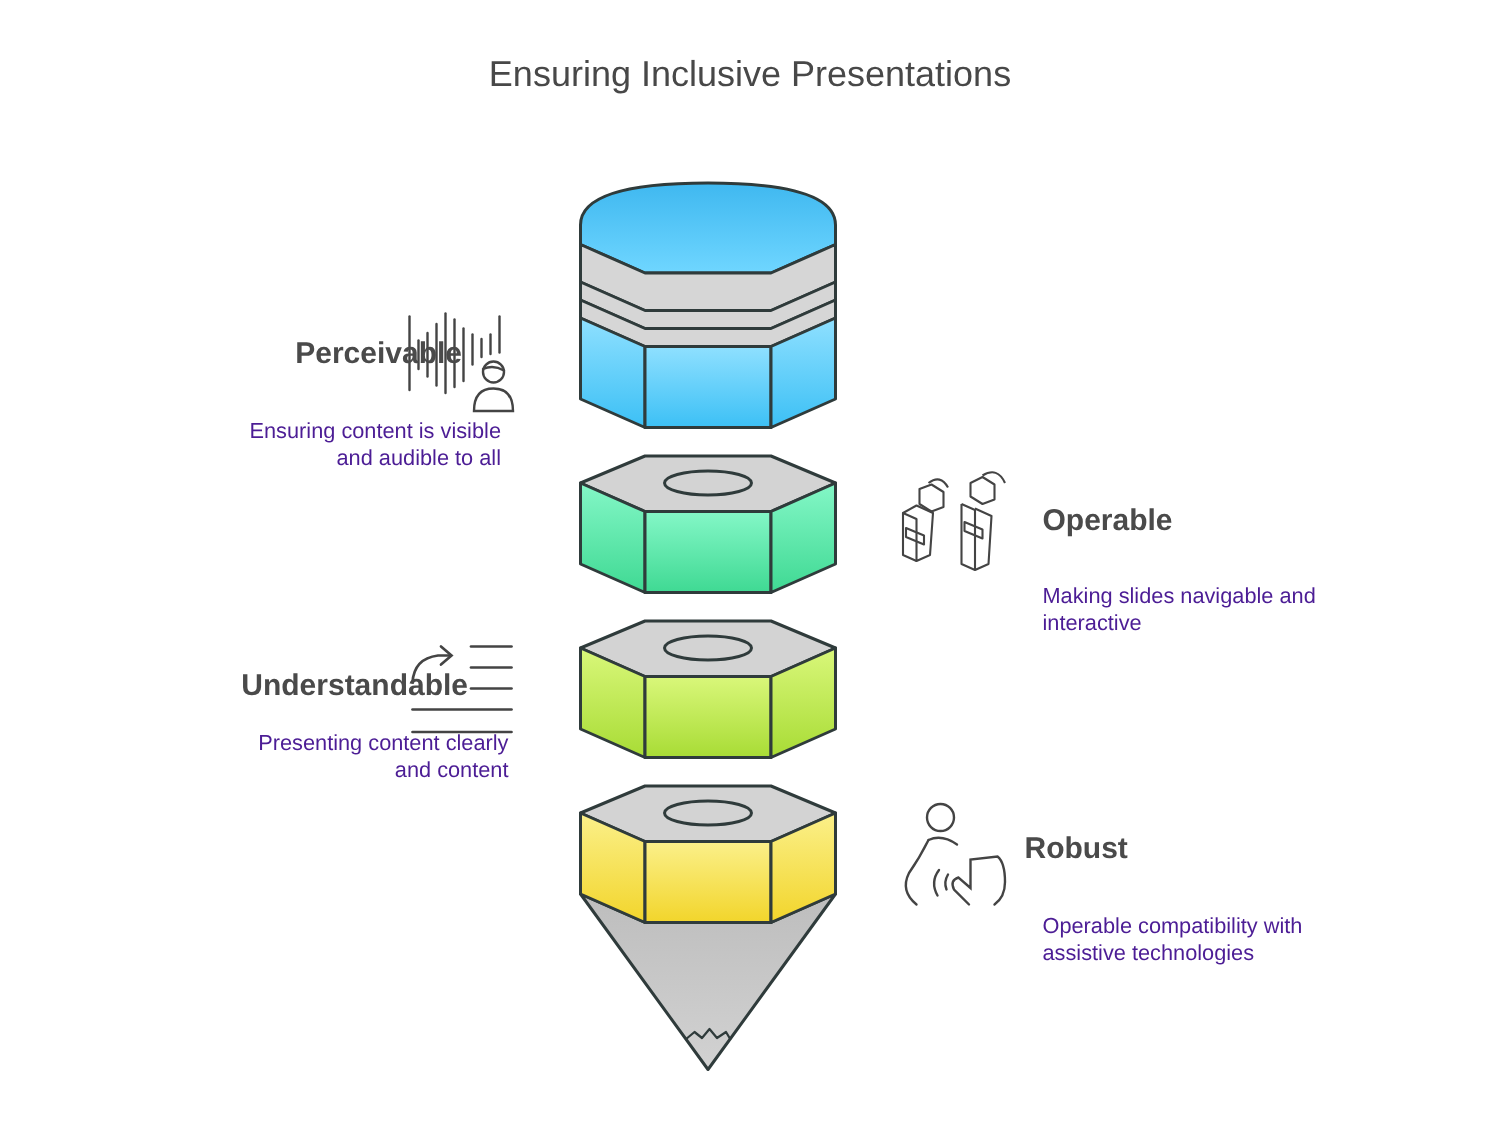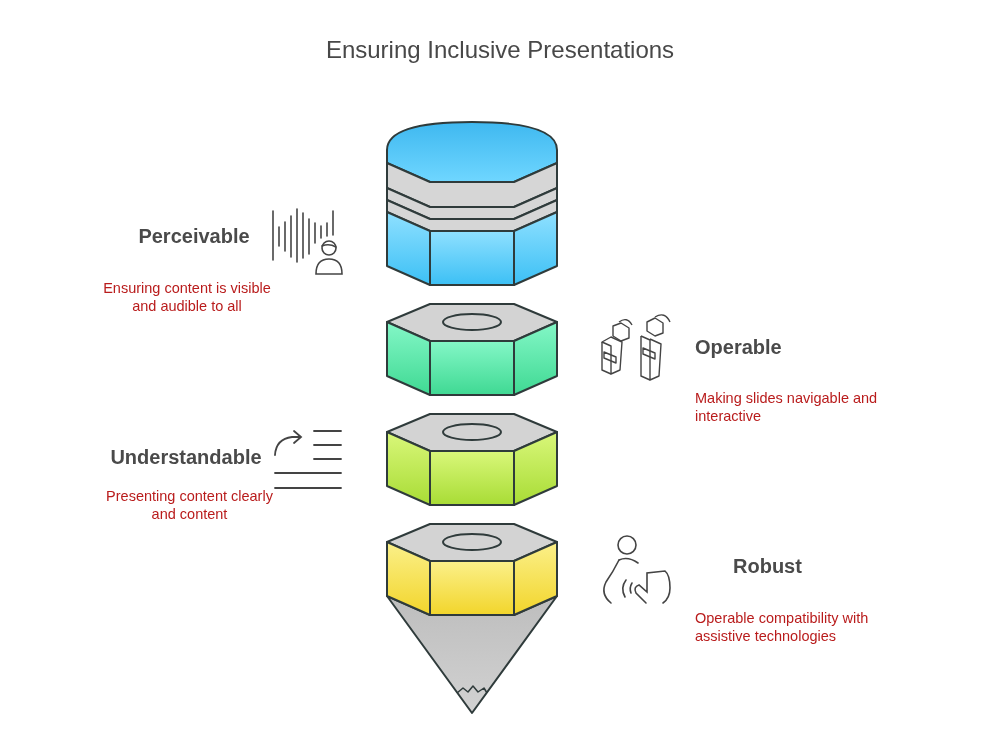--- a/index.html
+++ b/index.html
@@ -1,22 +1,22 @@
 <!DOCTYPE html>
 <html><head>
   <meta charset="utf-8">
   <style>
     html, body { margin: 0; padding: 0; background: #ffffff; }
     body { width: 1000px; height: 750px; position: relative; overflow: hidden;
            font-family: "Liberation Sans", sans-serif; color: #444444; }
     .title { position: absolute; left: 0; width: 1000px; top: 36px; text-align: center;
              font-size: 24px; font-weight: normal; color: #484848; }
     .label { position: absolute; font-size: 20px; font-weight: bold; color: #4a4a4a; }
-    .desc { position: absolute; font-size: 14.5px; line-height: 18px; color: #b91c1c; }
-    .right { text-align: center; }
+    .desc { position: absolute; font-size: 14.5px; line-height: 18px; color: #4c1d95; }
+    .right { text-align: right; margin-left: 40px; }
     svg.diagram { position: absolute; left: 0; top: 0; }
   </style>
 </head>
 <body>
 
 <div class="title">Ensuring Inclusive Presentations</div>
 
 <svg class="diagram" width="1000" height="750" viewBox="0 0 1000 750">
   <defs>
     <linearGradient id="gBlue" x1="0" y1="0" x2="0" y2="1">
@@ -142,17 +142,17 @@
   <div>Making slides navigable and</div>
   <div>interactive</div>
 </div>
 
 <div class="label right" style="left:100px; top:446px; width:172px;">Understandable</div>
 <div class="desc right" style="left:80px; top:487px; width:219px;">
   <div>Presenting content clearly</div>
   <div>and content</div>
 </div>
 
-<div class="label" style="left:733px; top:555px;">Robust</div>
+<div class="label" style="left:683px; top:555px;">Robust</div>
 <div class="desc" style="left:695px; top:609px; width:220px;">
   <div>Operable compatibility with</div>
   <div>assistive technologies</div>
 </div>
 
 </body></html>

